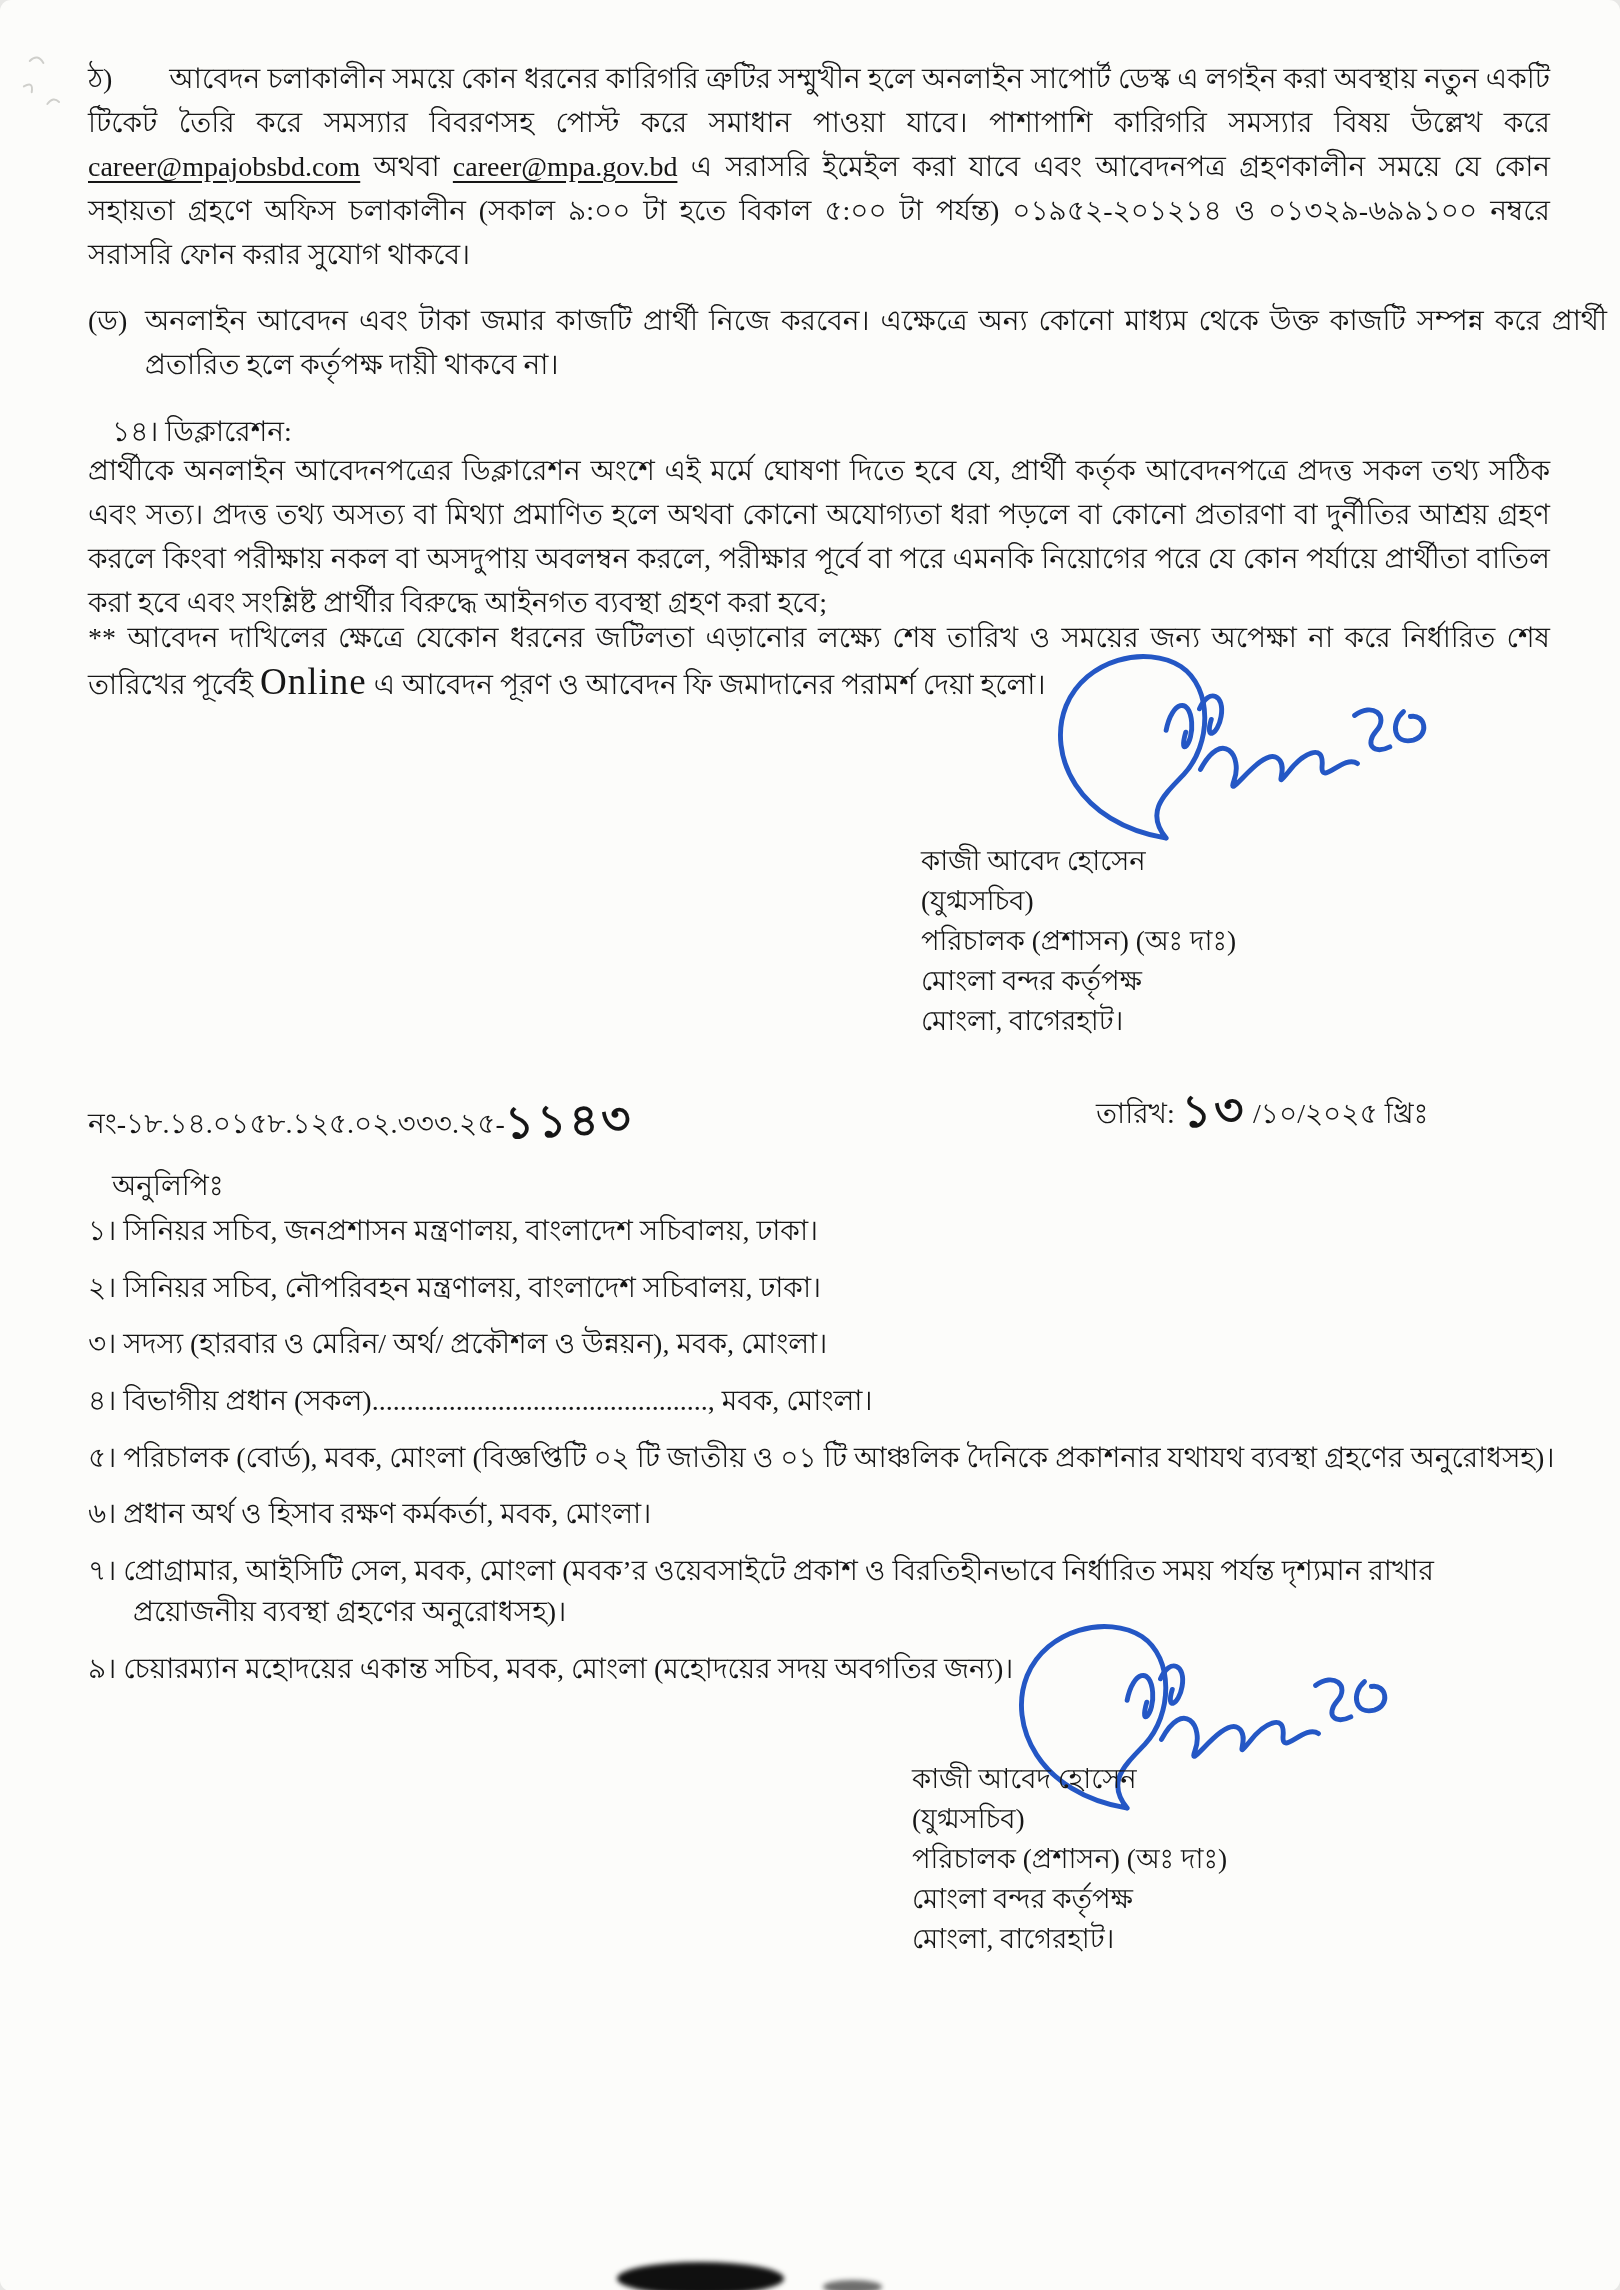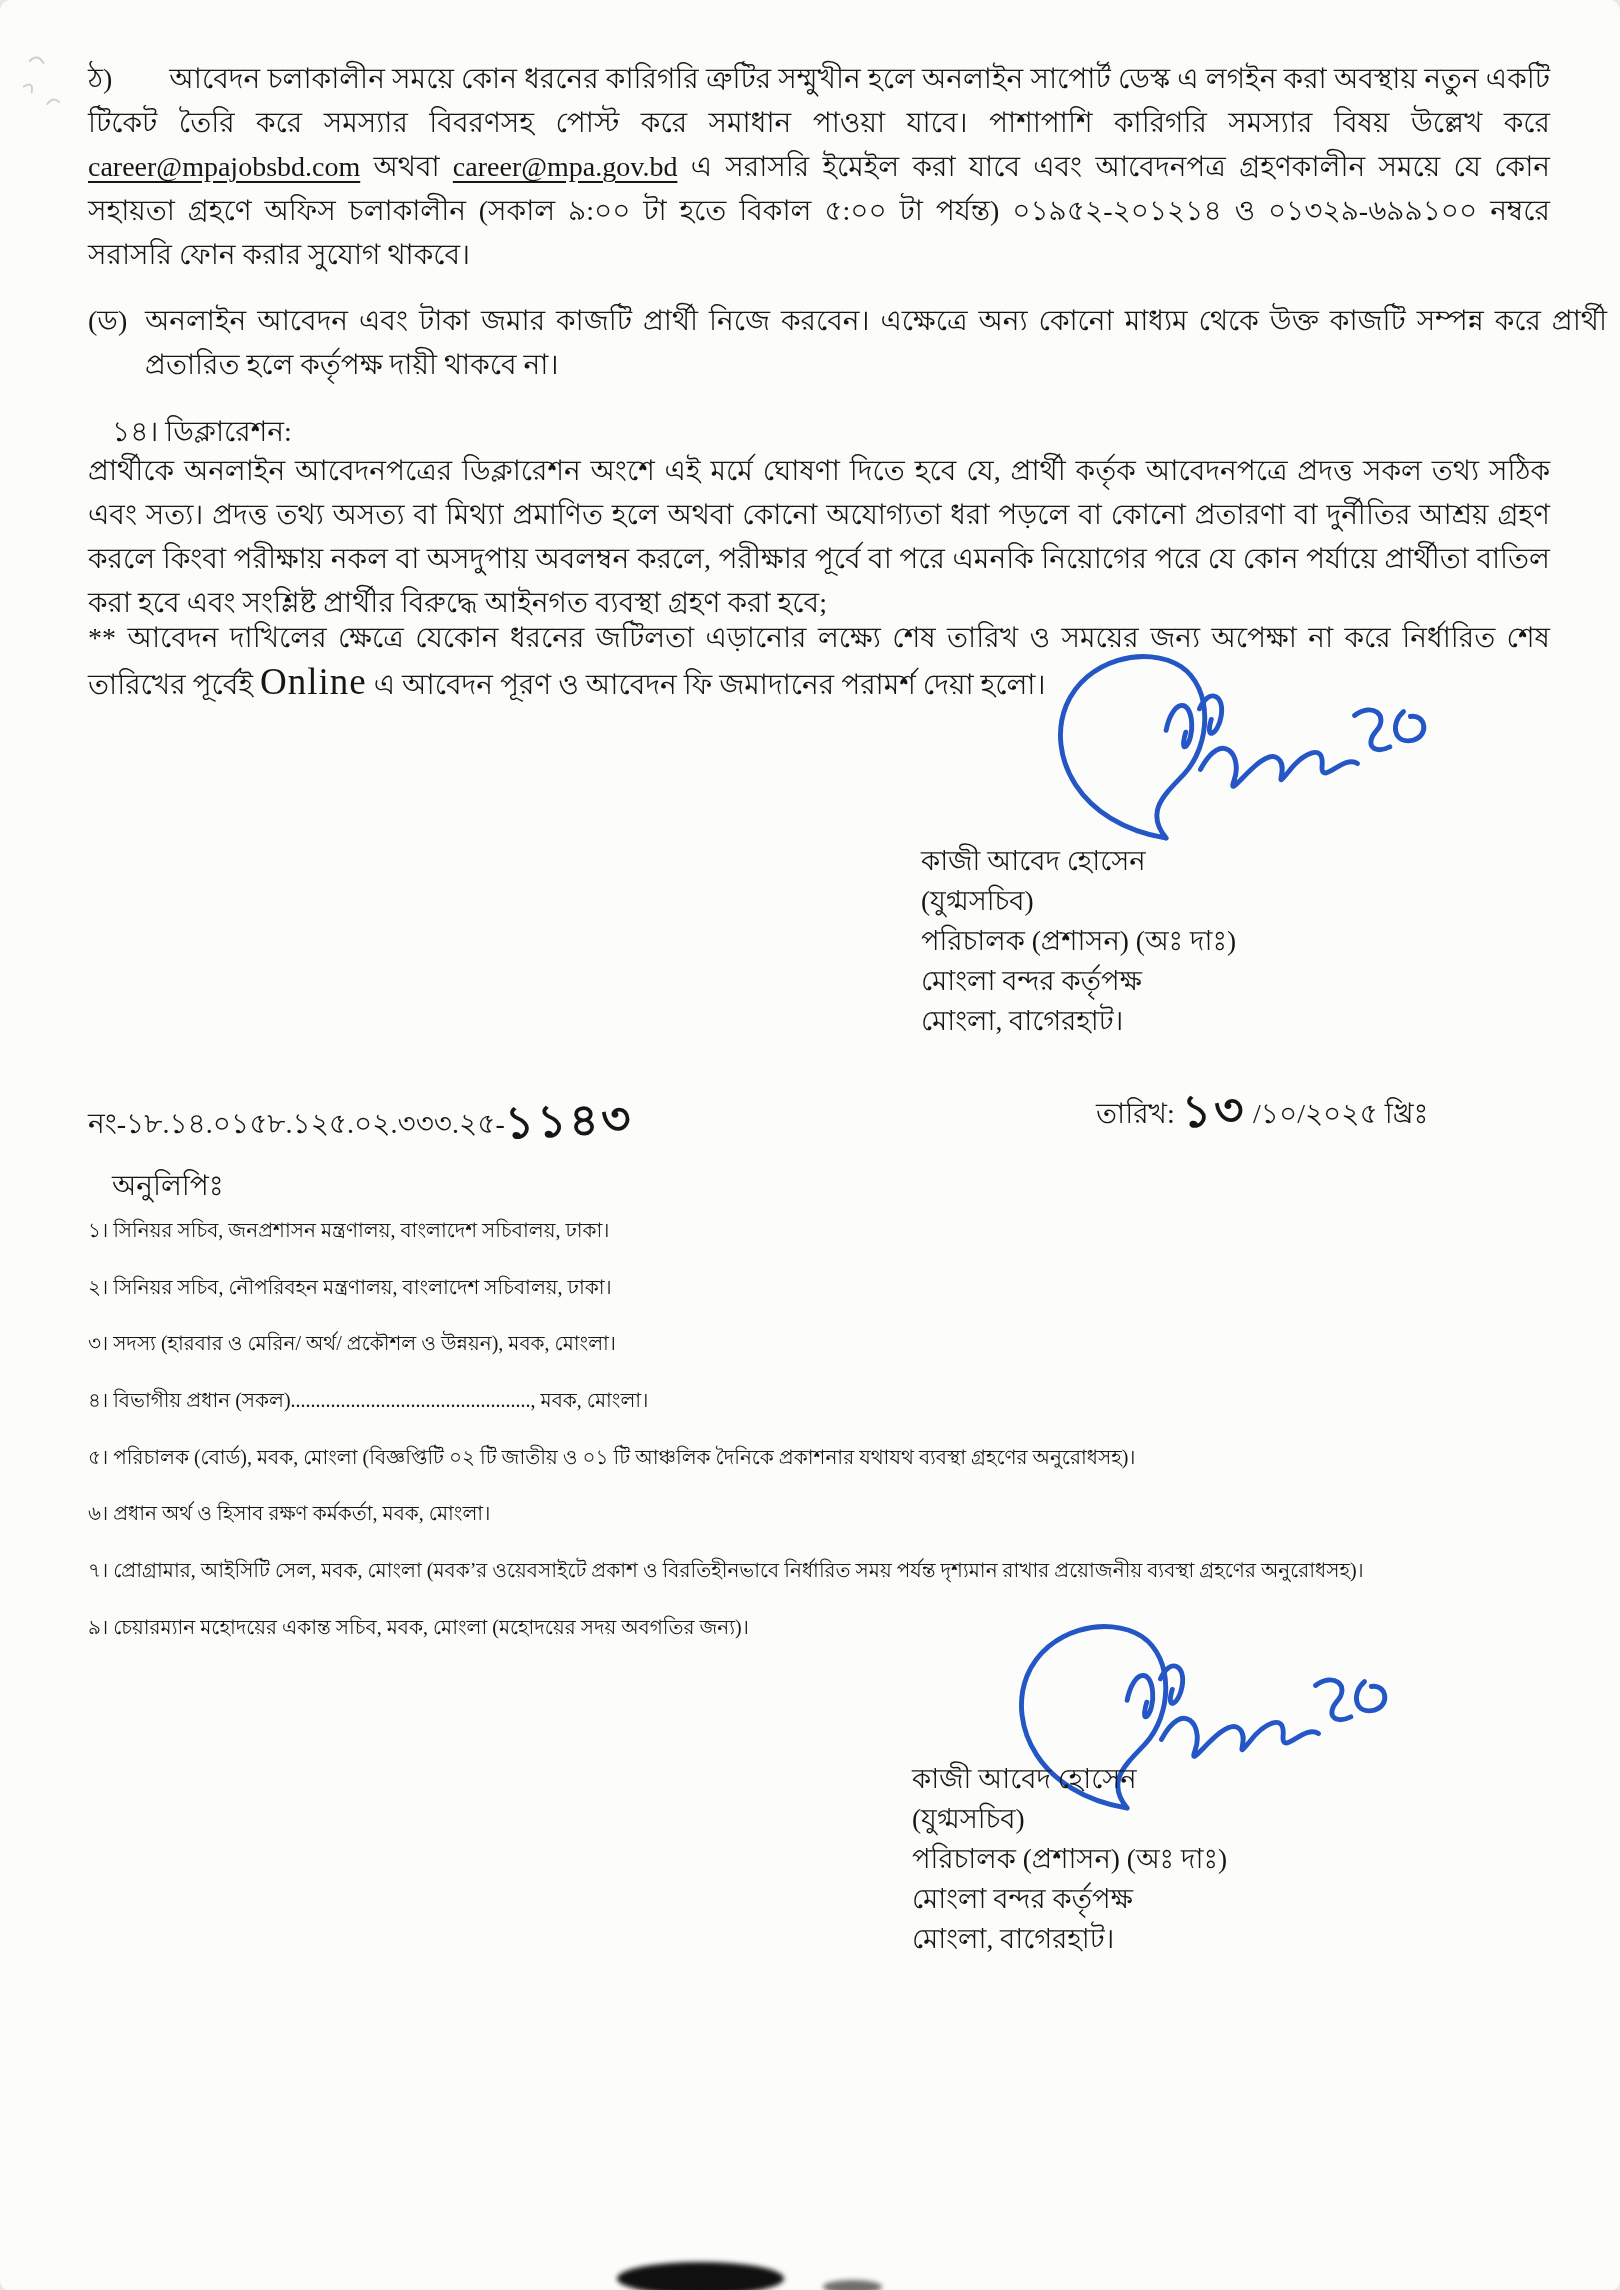--- a/index.html
+++ b/index.html
@@ -38,21 +38,21 @@
   .memo-row { position:absolute; left:88px; font-size:28px; white-space:nowrap; }
   .hand {
     font-weight:bold;
     font-size:45px;
     letter-spacing:2.9px;
     display:inline-block;
     transform:rotate(-2deg) translateY(2.9px);
     font-family:"DejaVu Sans","Liberation Serif",serif;
   }
   .date-row { position:absolute; font-size:28px; white-space:nowrap; }
-  .dist-list { position:absolute; left:88px; width:1470px; font-size:20px; }
+  .dist-list { position:absolute; left:88px; width:1470px; font-size:28px; }
   .dist-item {
     padding-left:45px; text-indent:-45px;
     line-height:41px;
     margin-bottom:15.7px;
   }
   .sig-ink { position:absolute; }
   .smudge {
     position:absolute;
     background:#101010;
     border-radius:50%;

